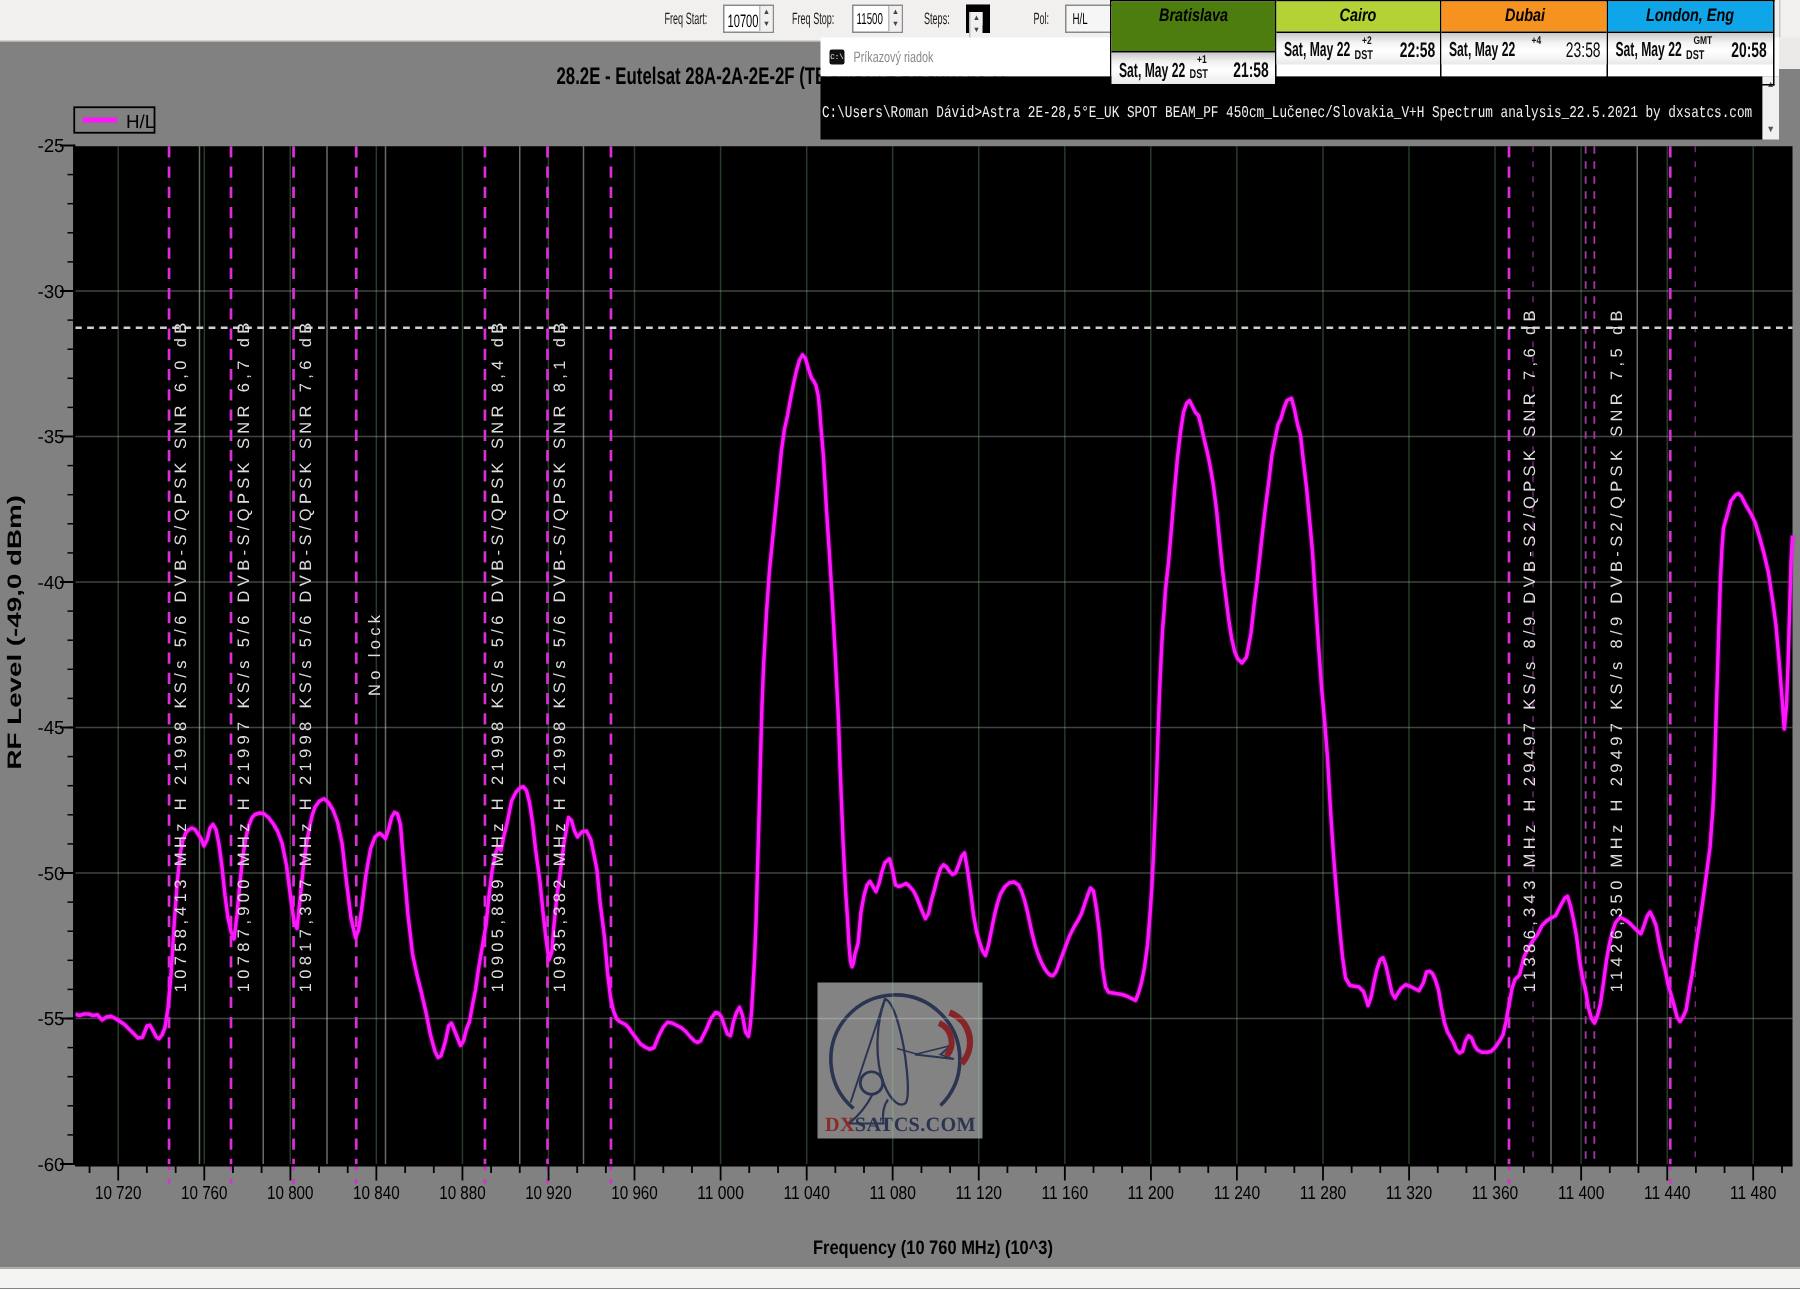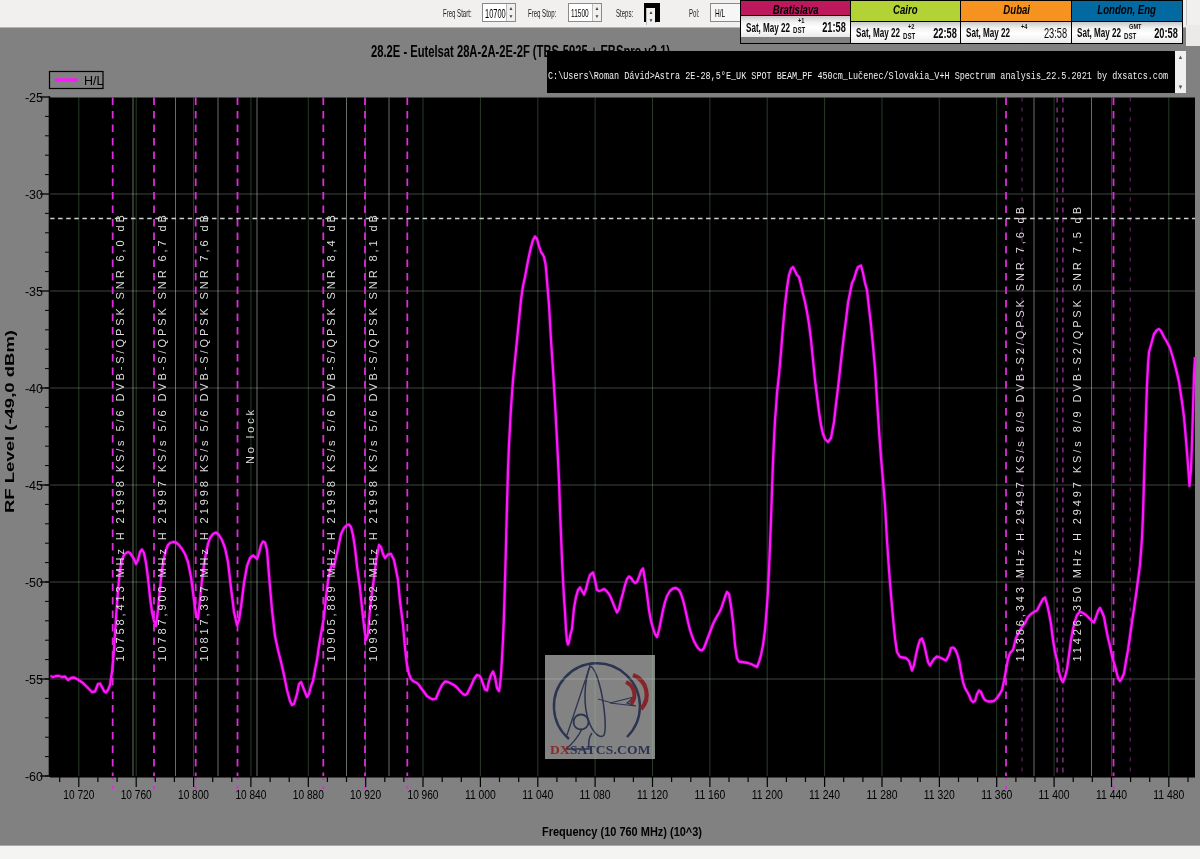--- a/index.html
+++ b/index.html
@@ -237,31 +237,35 @@
 </div>
 <div class="abs" style="left:689px;top:7px;z-index:11;font-size:11px;color:#1a1a1a;white-space:nowrap"><span class="cx" style="transform:scaleX(0.55)">Pol:</span></div>
 <div class="abs" style="left:710px;top:2.5px;width:59px;height:19px;background:#f6f6f6;border:1px solid #8a8a8a;z-index:11">
   <span class="abs" style="left:4px;top:3px;font-size:10.5px;color:#000"><span class="cx" style="transform:scaleX(0.62)">H/L</span></span>
   <svg class="abs" style="right:3px;top:6px" width="8" height="6">
       <path d="M0 0 L4 5 L8 0" fill="none" stroke="#444" stroke-width="1.4"></path>
     </svg>
 </div>
 
 <div class="abs" style="left:547px;top:25px;width:639px;height:68px;z-index:20">
+  <div class="abs" style="left:0;top:0;width:639px;height:26px;background:#ffffff">
+    <span class="abs" style="left:6px;top:8px;width:10px;height:10px;background:#111;border-radius:1.5px;color:#eee;font-size:5px;line-height:10px;text-align:center;font-family:'Liberation Mono',monospace">C:\</span>
+    <span class="abs" style="left:22px;top:8px;font-size:10px;color:#8a8a8a;white-space:nowrap"><span class="cx" style="transform:scaleX(0.72)">Príkazový riadok</span></span>
+  </div>
   <div class="abs" style="left:0;top:26px;width:628px;height:42px;background:#000"></div>
   <div class="abs" style="left:1px;top:45px;font-size:11px;color:#f0f0f0;font-family:'Liberation Mono',monospace;white-space:nowrap"><span class="cx" style="transform:scaleX(0.77)">C:\Users\Roman Dávid&gt;Astra 2E-28,5°E_UK SPOT BEAM_PF 450cm_Lučenec/Slovakia_V+H Spectrum analysis_22.5.2021 by dxsatcs.com</span></div>
   <div class="abs" style="left:628px;top:26px;width:11px;height:42px;background:#f0f0f0">
     <span class="abs" style="left:0;top:3px;width:11px;text-align:center;font-size:6px;color:#555">▲</span>
     <span class="abs" style="left:0;bottom:3px;width:11px;text-align:center;font-size:6px;color:#555">▼</span>
   </div>
 </div>
 
 <div class="abs" style="left:740px;top:0;z-index:30;display:flex">
   <div style="width:110.7px;border:1.2px solid #000;">
-    <div style="height:14px;background:#be185d;text-align:center;font-size:12px;font-weight:bold;font-style:italic;line-height:19px;white-space:nowrap"><span class="cx" style="transform:scaleX(0.80);transform-origin:50% 50%">Bratislava</span></div>
+    <div style="height:33px;background:#4d7c0f;text-align:center;font-size:12px;font-weight:bold;font-style:italic;line-height:19px;white-space:nowrap"><span class="cx" style="transform:scaleX(0.80);transform-origin:50% 50%">Bratislava</span></div>
     <div style="height:22px;background:linear-gradient(#c9c9c9,#f2f2f2 30%,#ffffff 55%,#f4f4f4 80%,#e8e8e8);border-top:1.4px solid #000;position:relative">
       <span class="abs" style="left:5px;top:3.5px;font-size:13.5px;font-weight:bold;color:#0a0a0a;white-space:nowrap"><span class="cx" style="transform:scaleX(0.60)">Sat, May 22</span></span>
       <span class="abs" style="left:57px;top:0;font-size:7.5px;font-weight:bold;color:#111"><span class="cx" style="transform:scaleX(0.75)">+1</span></span>
       <span class="abs" style="left:52px;top:9px;font-size:8.5px;font-weight:bold;color:#111"><span class="cx" style="transform:scaleX(0.72)">DST</span></span>
       <span class="abs" style="right:4px;top:3px;font-size:14px;font-weight:bold;color:#0a0a0a;white-space:nowrap"><span class="cx" style="transform:scaleX(0.66);transform-origin:100% 50%">21:58</span></span>
     </div>
   </div>
   <div style="width:110.7px;border:1.2px solid #000;border-left:none">
     <div style="height:19.8px;background:#b2d235;text-align:center;font-size:12px;font-weight:bold;font-style:italic;line-height:19px;white-space:nowrap"><span class="cx" style="transform:scaleX(0.80);transform-origin:50% 50%">Cairo</span></div>
     <div style="height:22px;background:linear-gradient(#c9c9c9,#f2f2f2 30%,#ffffff 55%,#f4f4f4 80%,#e8e8e8);border-top:1.4px solid #000;position:relative">
@@ -274,21 +278,21 @@
   <div style="width:110.7px;border:1.2px solid #000;border-left:none">
     <div style="height:19.8px;background:#f69220;text-align:center;font-size:12px;font-weight:bold;font-style:italic;line-height:19px;white-space:nowrap"><span class="cx" style="transform:scaleX(0.80);transform-origin:50% 50%">Dubai</span></div>
     <div style="height:22px;background:linear-gradient(#c9c9c9,#f2f2f2 30%,#ffffff 55%,#f4f4f4 80%,#e8e8e8);border-top:1.4px solid #000;position:relative">
       <span class="abs" style="left:5px;top:3.5px;font-size:13.5px;font-weight:bold;color:#0a0a0a;white-space:nowrap"><span class="cx" style="transform:scaleX(0.60)">Sat, May 22</span></span>
       <span class="abs" style="left:60px;top:0;font-size:7.5px;font-weight:bold;color:#111"><span class="cx" style="transform:scaleX(0.75)">+4</span></span>
 
       <span class="abs" style="right:4px;top:3px;font-size:14px;font-weight:normal;color:#0a0a0a;white-space:nowrap"><span class="cx" style="transform:scaleX(0.66);transform-origin:100% 50%">23:58</span></span>
     </div>
   </div>
   <div style="width:110.7px;border:1.2px solid #000;border-left:none">
-    <div style="height:19.8px;background:#0369a1;text-align:center;font-size:12px;font-weight:bold;font-style:italic;line-height:19px;white-space:nowrap"><span class="cx" style="transform:scaleX(0.80);transform-origin:50% 50%">London, Eng</span></div>
+    <div style="height:19.8px;background:#0ea5e9;text-align:center;font-size:12px;font-weight:bold;font-style:italic;line-height:19px;white-space:nowrap"><span class="cx" style="transform:scaleX(0.80);transform-origin:50% 50%">London, Eng</span></div>
     <div style="height:22px;background:linear-gradient(#c9c9c9,#f2f2f2 30%,#ffffff 55%,#f4f4f4 80%,#e8e8e8);border-top:1.4px solid #000;position:relative">
       <span class="abs" style="left:5px;top:3.5px;font-size:13.5px;font-weight:bold;color:#0a0a0a;white-space:nowrap"><span class="cx" style="transform:scaleX(0.60)">Sat, May 22</span></span>
       <span class="abs" style="left:57px;top:0;font-size:7.5px;font-weight:bold;color:#111"><span class="cx" style="transform:scaleX(0.75)">GMT</span></span>
       <span class="abs" style="left:52px;top:9px;font-size:8.5px;font-weight:bold;color:#111"><span class="cx" style="transform:scaleX(0.72)">DST</span></span>
       <span class="abs" style="right:4px;top:3px;font-size:14px;font-weight:bold;color:#0a0a0a;white-space:nowrap"><span class="cx" style="transform:scaleX(0.66);transform-origin:100% 50%">20:58</span></span>
     </div>
   </div>
 </div>
 
 <div class="abs" style="left:1186px;top:0;width:14px;height:25px;background:#f1f0ee;border-left:1px solid #c9c7c4;z-index:31;font-size:10px;color:#222;padding-left:17px;padding-top:5px">St</div>

